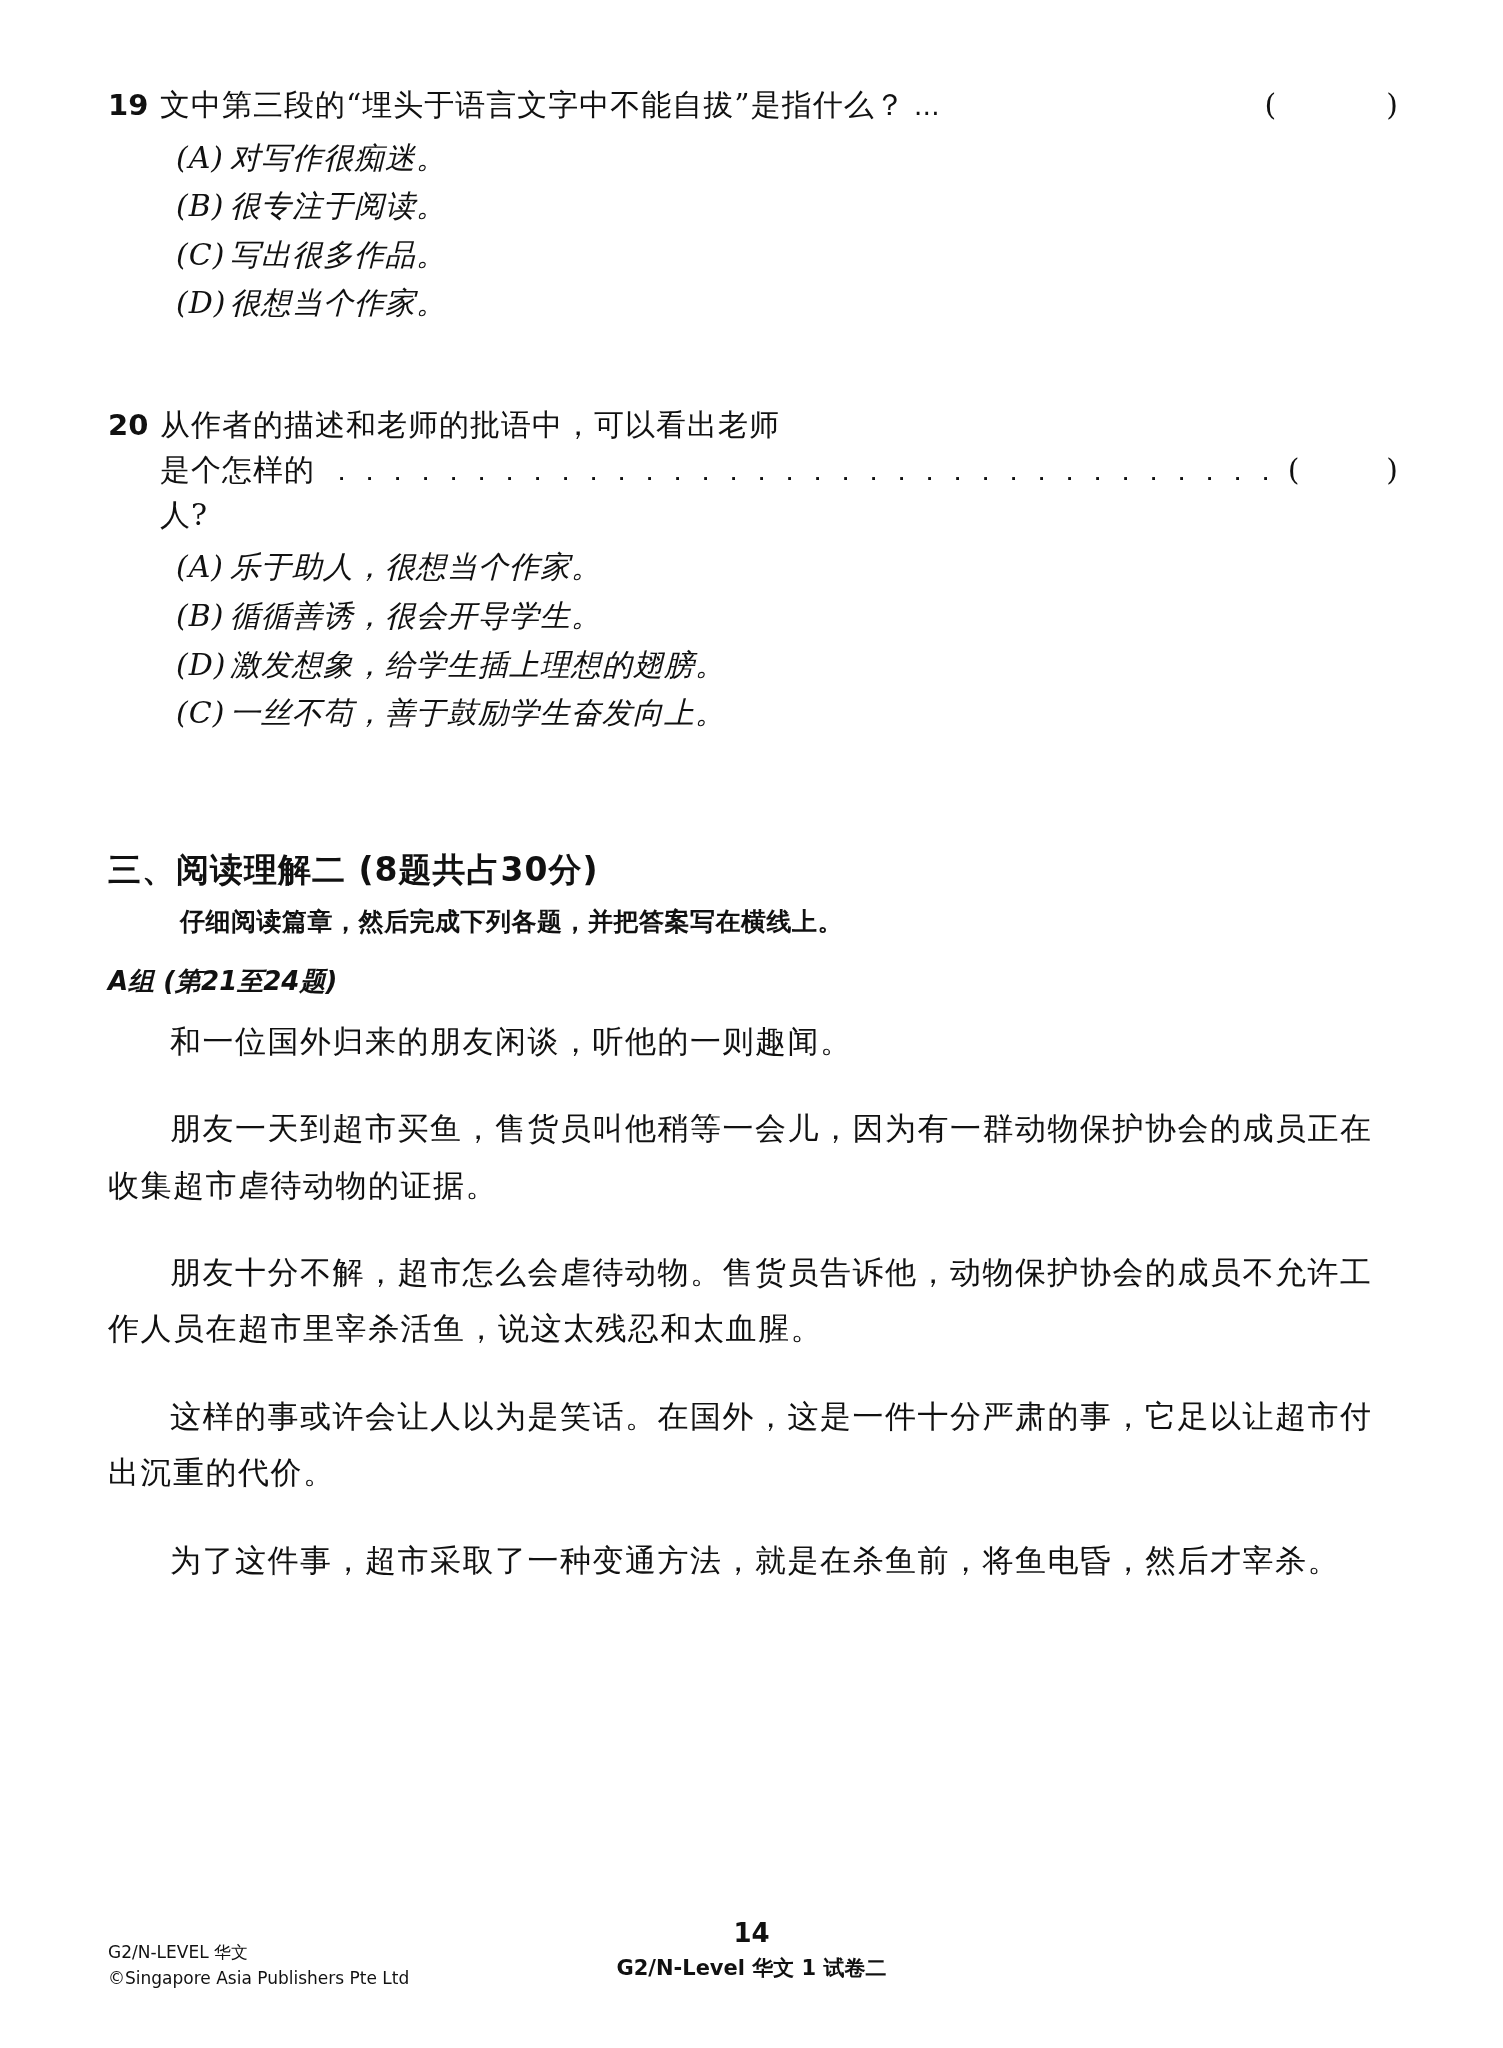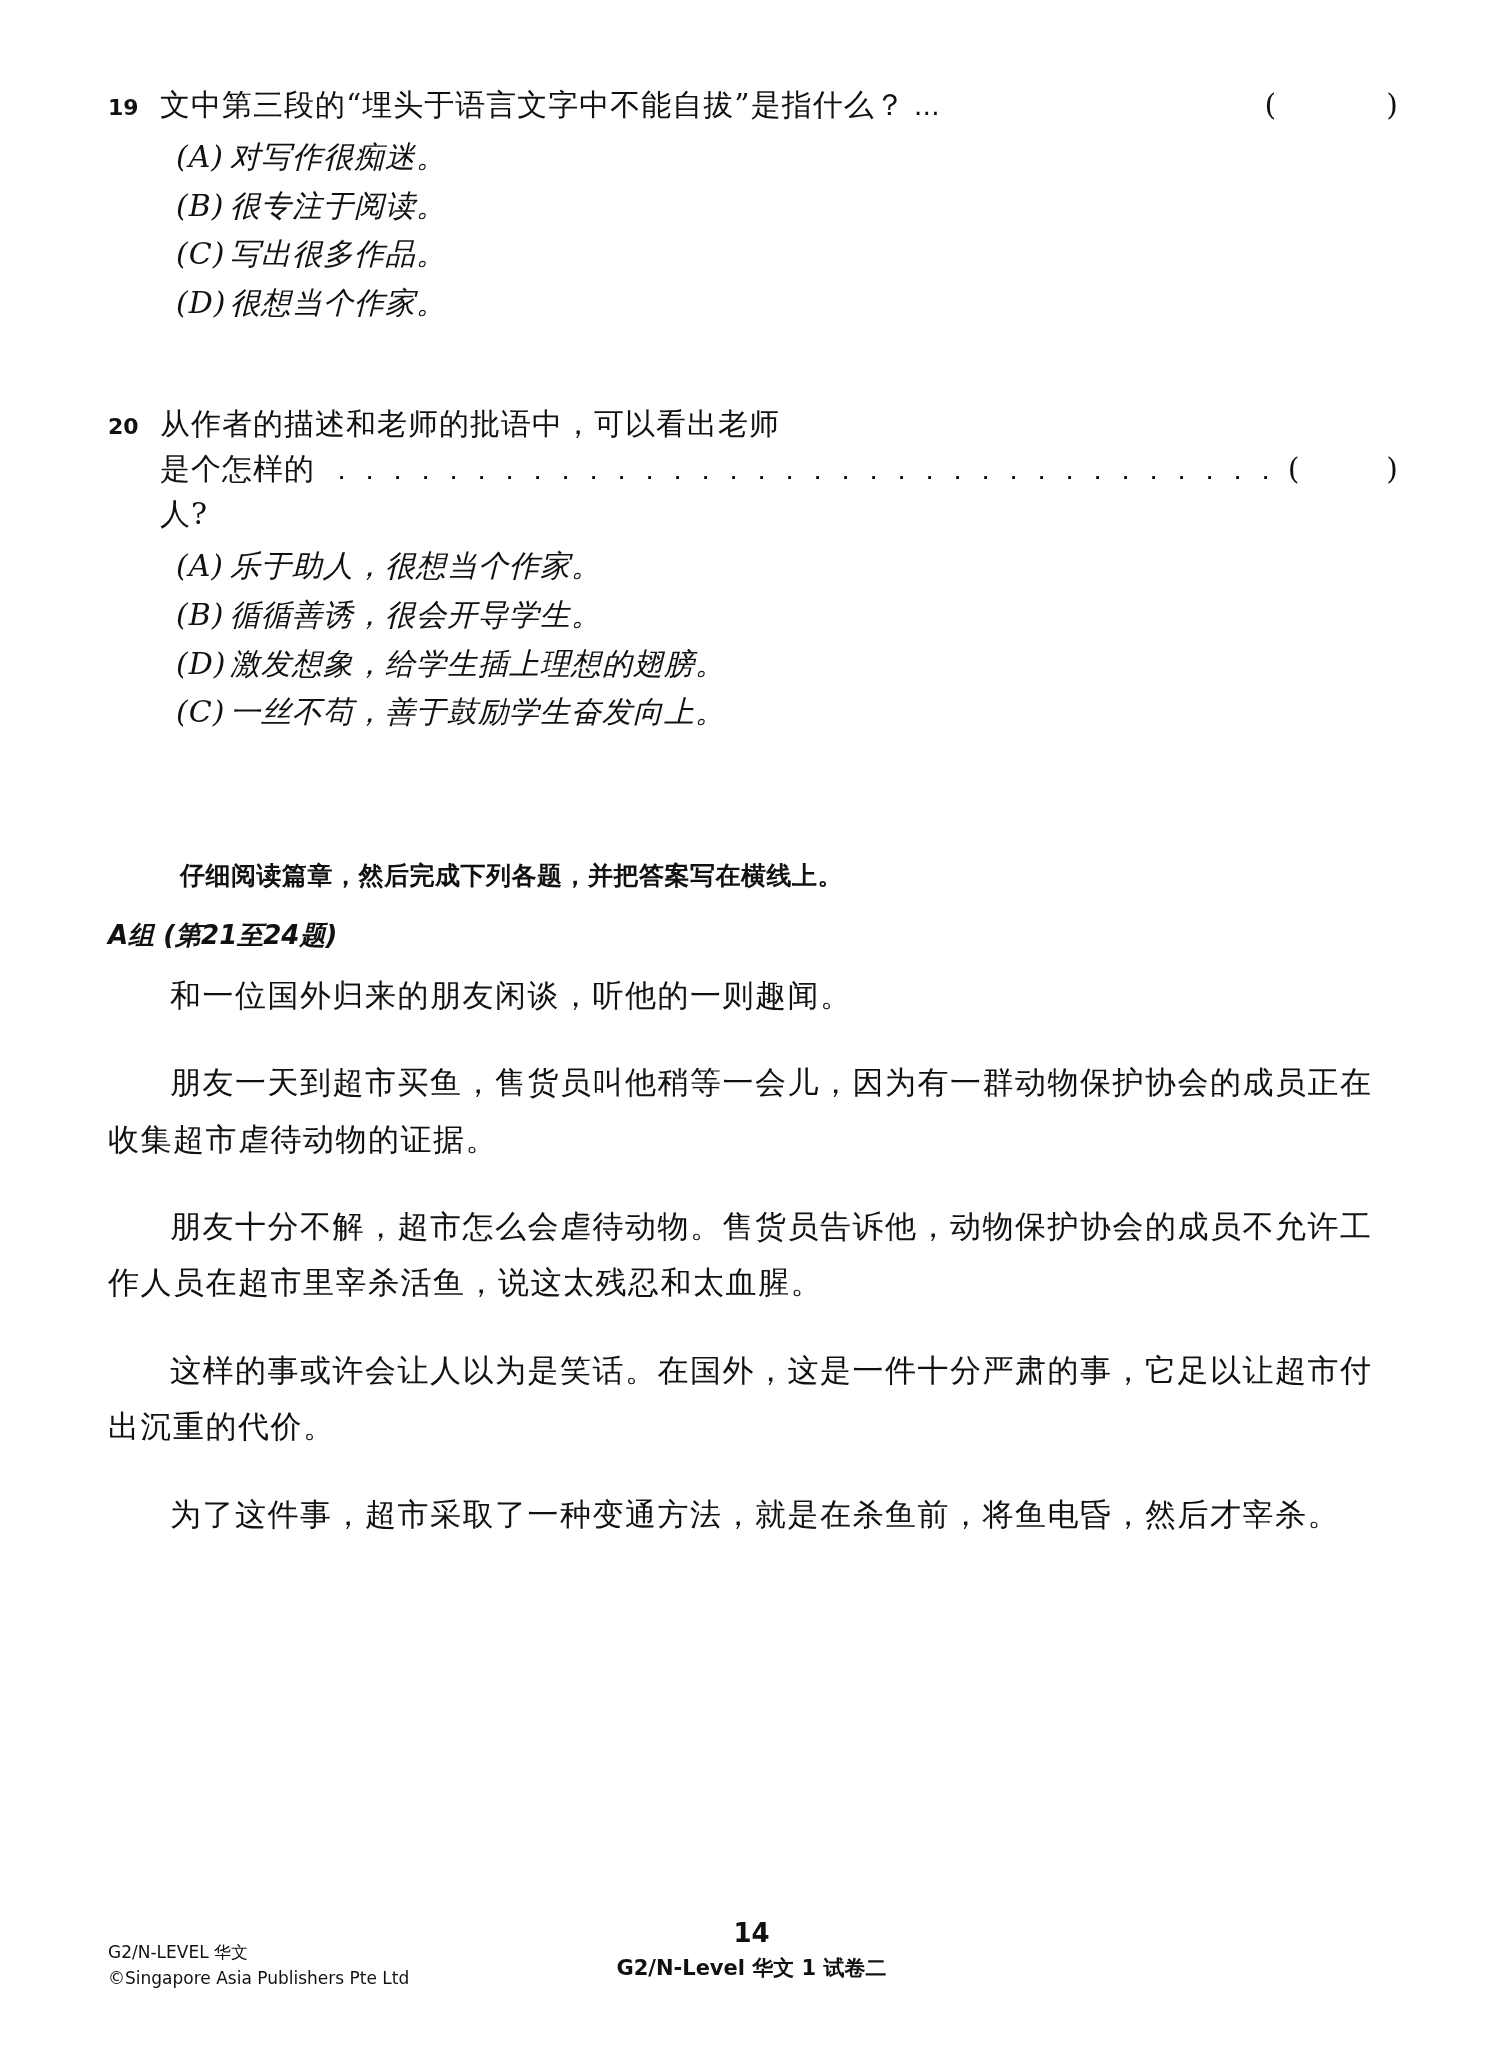--- a/index.html
+++ b/index.html
@@ -29,21 +29,21 @@
     margin: 0;
   }
   .qline {
     display: flex;
     align-items: baseline;
     font-size: 30px;
     line-height: 1.5;
   }
   .qnum {
     font-weight: bold;
-    font-size: 22px;
+    font-size: 29px;
     width: 52px;
     flex: 0 0 52px;
     text-align: left;
     font-family: "DejaVu Sans", sans-serif;
   }
   .qtext {
     font-family: "DejaVu Serif", serif;
     font-size: 30px;
     letter-spacing: 1px;
   }
@@ -195,20 +195,21 @@
       <div class="options">
         <div class="opt"><span class="lab">(A)</span><span>乐于助人，很想当个作家。</span></div>
         <div class="opt"><span class="lab">(B)</span><span>循循善诱，很会开导学生。</span></div>
         <div class="opt"><span class="lab">(D)</span><span>激发想象，给学生插上理想的翅膀。</span></div>
         <div class="opt"><span class="lab">(C)</span><span>一丝不苟，善于鼓励学生奋发向上。</span></div>
       </div>
     </div>
 
     <div class="spacer-xl"></div>
 
+    <div class="sec-head">三、阅读理解二 (8题共占30分)</div>
     <div class="sec-sub">仔细阅读篇章，然后完成下列各题，并把答案写在横线上。</div>
     <div class="group-label">A组 (第21至24题)</div>
 
     <div class="passage">
       <p class="para">和一位国外归来的朋友闲谈，听他的一则趣闻。</p>
       <p class="para">朋友一天到超市买鱼，售货员叫他稍等一会儿，因为有一群动物保护协会的成员正在收集超市虐待动物的证据。</p>
       <p class="para">朋友十分不解，超市怎么会虐待动物。售货员告诉他，动物保护协会的成员不允许工作人员在超市里宰杀活鱼，说这太残忍和太血腥。</p>
       <p class="para">这样的事或许会让人以为是笑话。在国外，这是一件十分严肃的事，它足以让超市付出沉重的代价。</p>
       <p class="para">为了这件事，超市采取了一种变通方法，就是在杀鱼前，将鱼电昏，然后才宰杀。</p>
     </div>

